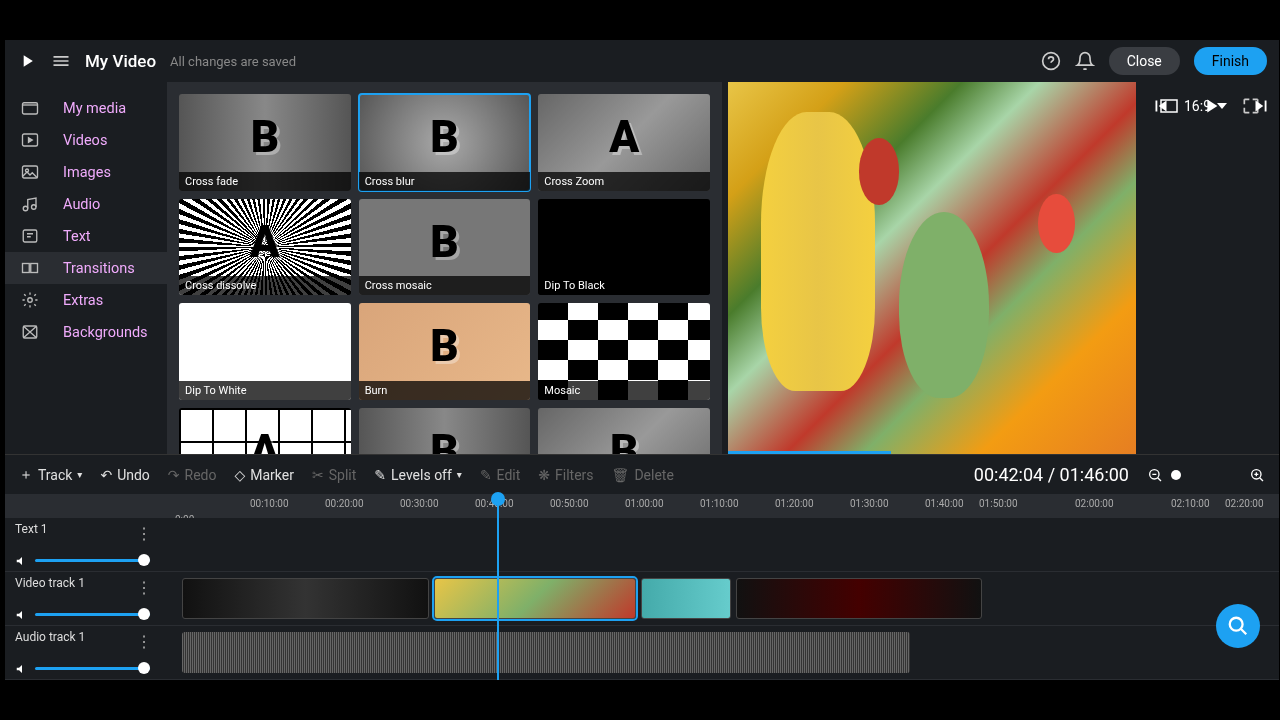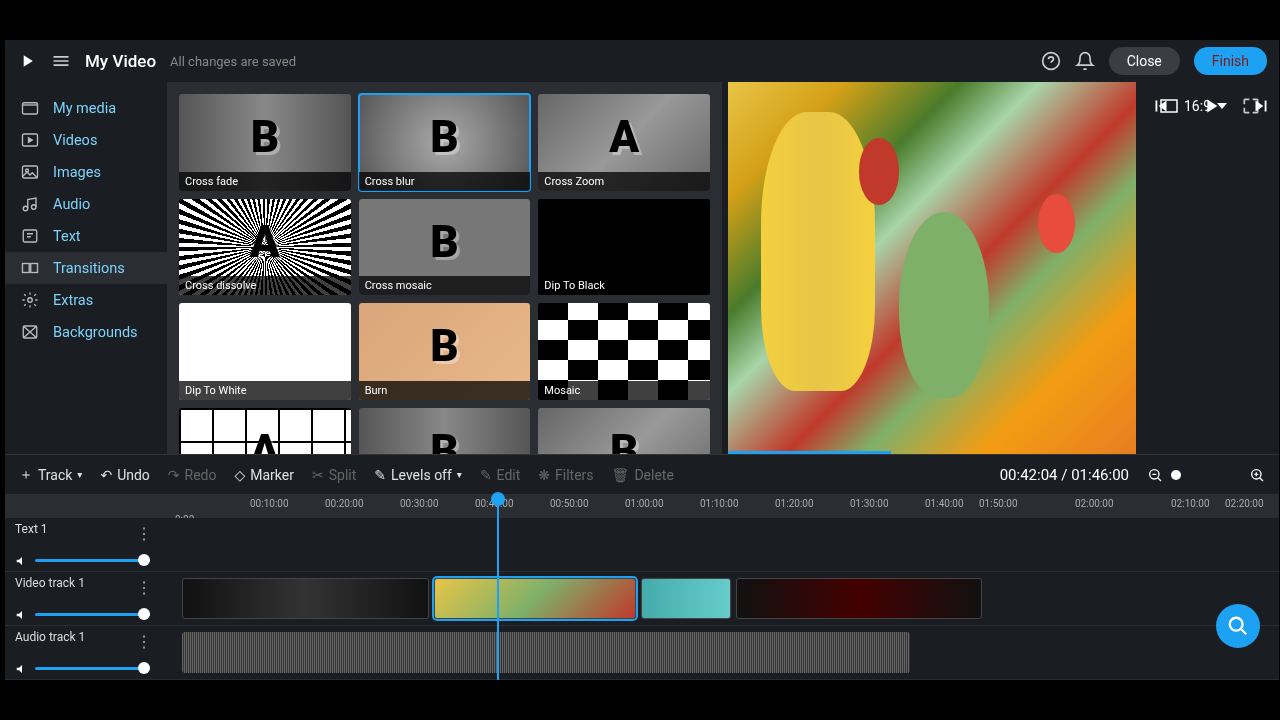--- a/index.html
+++ b/index.html
@@ -7,45 +7,45 @@
 .app{position:absolute;top:40px;left:5px;right:1px;bottom:40px;display:flex;flex-direction:column;background:#1a1d21}
 .header{height:42px;background:#1a1d21;display:flex;align-items:center;padding:0 12px;gap:14px}
 .logo{width:20px;height:20px;color:#fff}
 .menu-icon{cursor:pointer}
 .project-title{font-size:17px;font-weight:500}
 .save-status{font-size:13px;color:#888}
 .header-right{margin-left:auto;display:flex;align-items:center;gap:14px}
 .header-icon{width:20px;height:20px;cursor:pointer;color:#ccc}
 .btn{padding:6px 18px;border-radius:16px;font-size:14px;cursor:pointer;border:none}
 .btn-close{background:#3a3d42;color:#fff}
-.btn-finish{background:#1da1f2;color:#7f1d1d}
+.btn-finish{background:#1da1f2;color:#000000}
 .main{flex:1;display:flex;min-height:0}
 .sidebar{width:162px;background:#1a1d21;padding:10px 0}
-.sidebar-item{display:flex;align-items:center;gap:14px;padding:7px 16px;font-size:14.5px;cursor:pointer;color:#7dd3fc}
+.sidebar-item{display:flex;align-items:center;gap:24px;padding:7px 16px;font-size:14.5px;cursor:pointer;color:#f0abfc}
 .sidebar-item.active{background:#2a2d32}
 .sidebar-item .icon{width:18px;height:18px;flex-shrink:0;color:#bbb}
 .panel{flex:1;background:#2a2d32;padding:12px;overflow-y:auto;position:relative;max-width:555px}
 .panel::-webkit-scrollbar{width:8px}
 .panel::-webkit-scrollbar-thumb{background:#555;border-radius:4px}
 .transitions-grid{display:grid;grid-template-columns:repeat(3,1fr);gap:8px}
 .transition-card{position:relative;aspect-ratio:16/9;background:#444;border-radius:3px;overflow:hidden;cursor:pointer}
 .transition-card.selected{outline:2px solid #1da1f2;outline-offset:-1px}
 .transition-label{position:absolute;bottom:0;left:0;right:0;background:rgba(0,0,0,0.75);color:#fff;font-size:11px;padding:3px 6px}
 .preview-area{flex:1;display:flex;flex-direction:row;background:#1a1d21;padding:0;min-width:0}
 .preview-video{flex:1;margin:0 6px;background:#3a5;position:relative;overflow:hidden}
 .preview-progress{position:absolute;bottom:0;left:0;height:3px;background:#1da1f2;width:40%}
 .preview-controls{height:48px;display:flex;align-items:center;padding:0 18px;gap:14px}
 .aspect-ratio{display:flex;align-items:center;gap:6px;font-size:14px;cursor:pointer}
 .play-controls{position:absolute;left:50%;transform:translateX(-50%);display:flex;gap:28px;align-items:center}
 .play-btn{cursor:pointer;width:22px;height:22px}
 .fullscreen-btn{margin-left:auto;cursor:pointer}
 .toolbar{height:40px;background:#1a1d21;display:flex;align-items:center;padding:0 14px;gap:18px;border-top:1px solid #333}
 .tool-btn{display:flex;align-items:center;gap:5px;font-size:14px;cursor:pointer;color:#e0e0e0}
 .tool-btn.disabled{color:#666}
-.timecode{margin-left:auto;font-size:15px}
+.timecode{margin-left:auto;font-size:18px}
 .zoom-controls{display:flex;align-items:center;gap:8px}
 .ruler{height:24px;background:#2a2d32;display:flex;align-items:center;position:relative;padding-left:170px;font-size:10px;color:#aaa}
 .ruler-tick{position:absolute;top:4px}
 .playhead{position:absolute;top:0;bottom:0;width:2px;background:#1da1f2;z-index:10;pointer-events:none}
 .playhead::before{content:"";position:absolute;top:-2px;left:-6px;width:14px;height:14px;background:#1da1f2;border-radius:50%}
 .timeline{background:#1a1d21;position:relative}
 .track{display:flex;align-items:center;height:54px;border-bottom:1px solid #2a2d32}
 .track-header{width:155px;padding:4px 10px;display:flex;flex-direction:column;gap:18px;position:relative}
 .track-name{font-size:12px;color:#ddd}
 .track-menu{position:absolute;right:8px;top:6px;cursor:pointer;color:#aaa}

